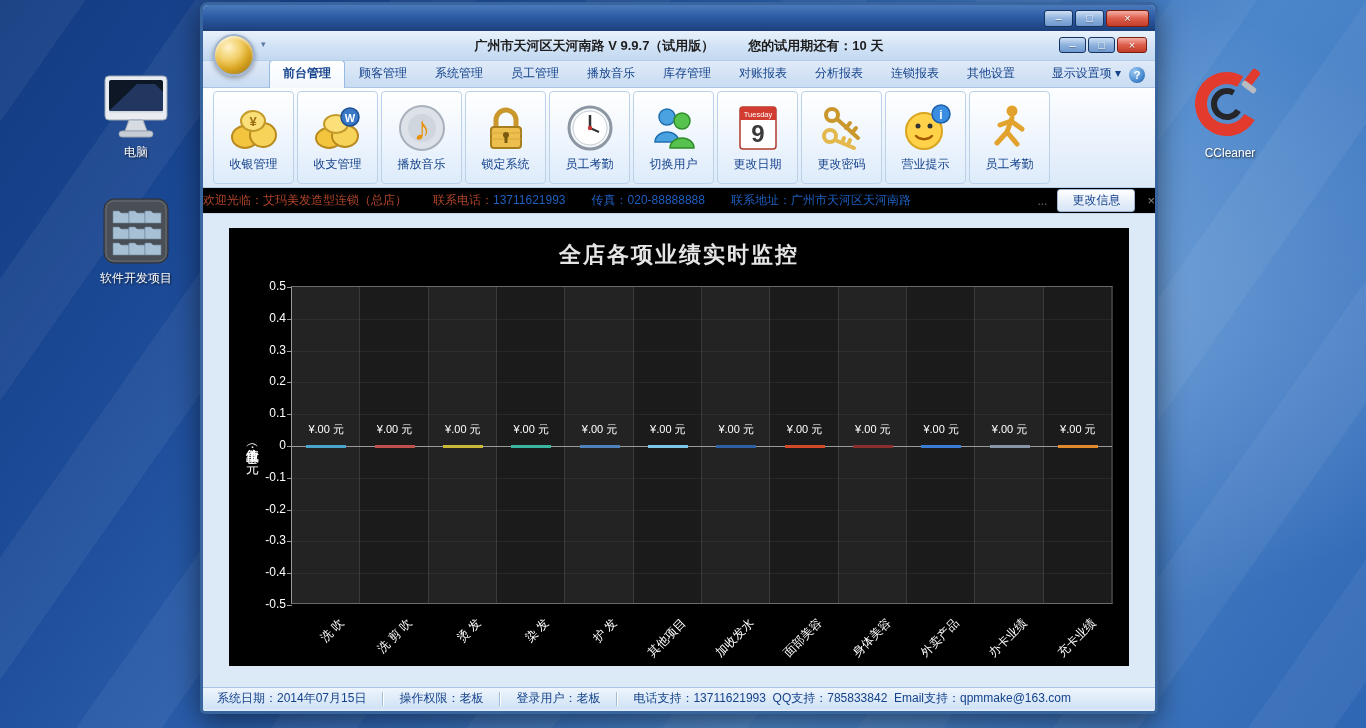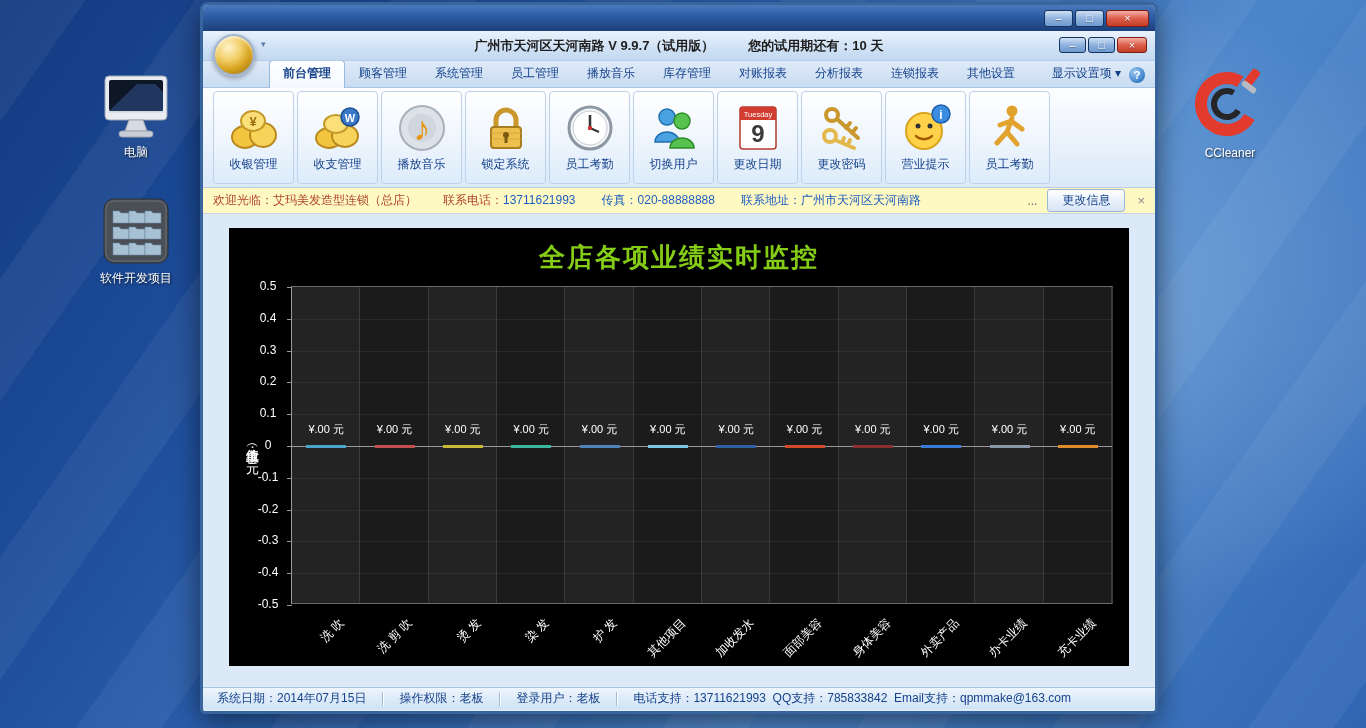--- a/index.html
+++ b/index.html
@@ -87,52 +87,52 @@
   .tbtn {
     width:81px; flex:none; display:flex; flex-direction:column; align-items:center; justify-content:center;
     border:1px solid #bcd2ea; border-radius:4px; cursor:pointer;
     background:linear-gradient(#ffffff,#eef5fd 55%,#ddebfa);
   }
   .ticon { width:52px; height:52px; display:flex; align-items:center; justify-content:center; }
   .ticon svg { width:52px; height:52px; }
   .tlabel { font-size:12px; color:#15428b; margin-top:2px; white-space:nowrap; }
 
   .infobar {
-    height:26px; flex:none; background:#fef9c3; border-bottom:1px solid #c5d6ea;
-    display:flex; align-items:center; padding:0 10px; font-size:12px; gap:0;
+    height:26px; flex:none; background:#000000; border-bottom:1px solid #c5d6ea;
+    display:flex; align-items:center; padding:0 0; font-size:12px; gap:0;
   }
   .infobar .lab { color:#b0452a; }
   .infobar .val { color:#1f5fbf; }
   .infobar .grp { margin-right:26px; white-space:nowrap; }
   .infobar .more { color:#666; margin:0 10px 0 auto; }
   .edit-btn {
     font-size:12px; color:#15428b; padding:2px 14px; cursor:pointer;
     border:1px solid #9ab4d4; border-radius:3px;
     background:linear-gradient(#ffffff,#e7effa 55%,#d8e6f6);
   }
   .infobar-close { color:#8a8a8a; font-size:13px; margin-left:12px; cursor:pointer; }
 
   
   .chart-wrap { flex:none; padding:14px 26px 0; }
   .chart { position:relative; height:438px; background:#000; }
-  .chart-title { position:absolute; top:12px; left:0; right:0; text-align:center; color:#84cc16; font-size:26px; font-weight:600; letter-spacing:2px; }
+  .chart-title { position:absolute; top:12px; left:0; right:0; text-align:center; color:#e5e5e5; font-size:22px; font-weight:600; letter-spacing:2px; }
   .ylabel {
     position:absolute; left:14px; top:58px; height:318px; writing-mode:vertical-rl;
     display:flex; align-items:center; justify-content:center; color:#fff; font-size:13px;
   }
   .plot {
     position:absolute; left:62px; right:16px; top:58px; height:318px;
     border-left:1px solid #9a9a9a; border-top:1px solid #6a6a6a;
     border-bottom:1px solid #6a6a6a; border-right:1px solid #3a3a3a;
   }
   .col { position:absolute; top:0; height:100%; border-right:1px solid #3a3a3a; }
   .col.even { background:#232323; } .col.odd { background:#1b1b1b; }
   .hgrid { position:absolute; left:0; right:0; height:1px; background:rgba(255,255,255,0.06); }
   .zero-line { position:absolute; left:0; right:0; height:1px; background:#9a9a9a; }
-  .tick-label { position:absolute; left:-42px; width:36px; text-align:center; color:#fff; font-size:12px; }
+  .tick-label { position:absolute; left:-42px; width:36px; text-align:right; color:#fff; font-size:12px; }
   .tick-mark { position:absolute; left:-5px; width:5px; height:1px; background:#9a9a9a; }
   .vlab { position:absolute; transform:translateX(-50%); color:#fff; font-size:11px; white-space:nowrap; }
   .zbar { position:absolute; width:40px; height:3px; transform:translateX(-50%); }
   .xlab {
     position:absolute; color:#fff; font-size:12px; white-space:nowrap;
     transform:translate(-100%,0) rotate(-45deg); transform-origin:100% 0;
   }
 
   .statusbar {
     margin-top:auto; margin-bottom:2px; height:22px; flex:none;

